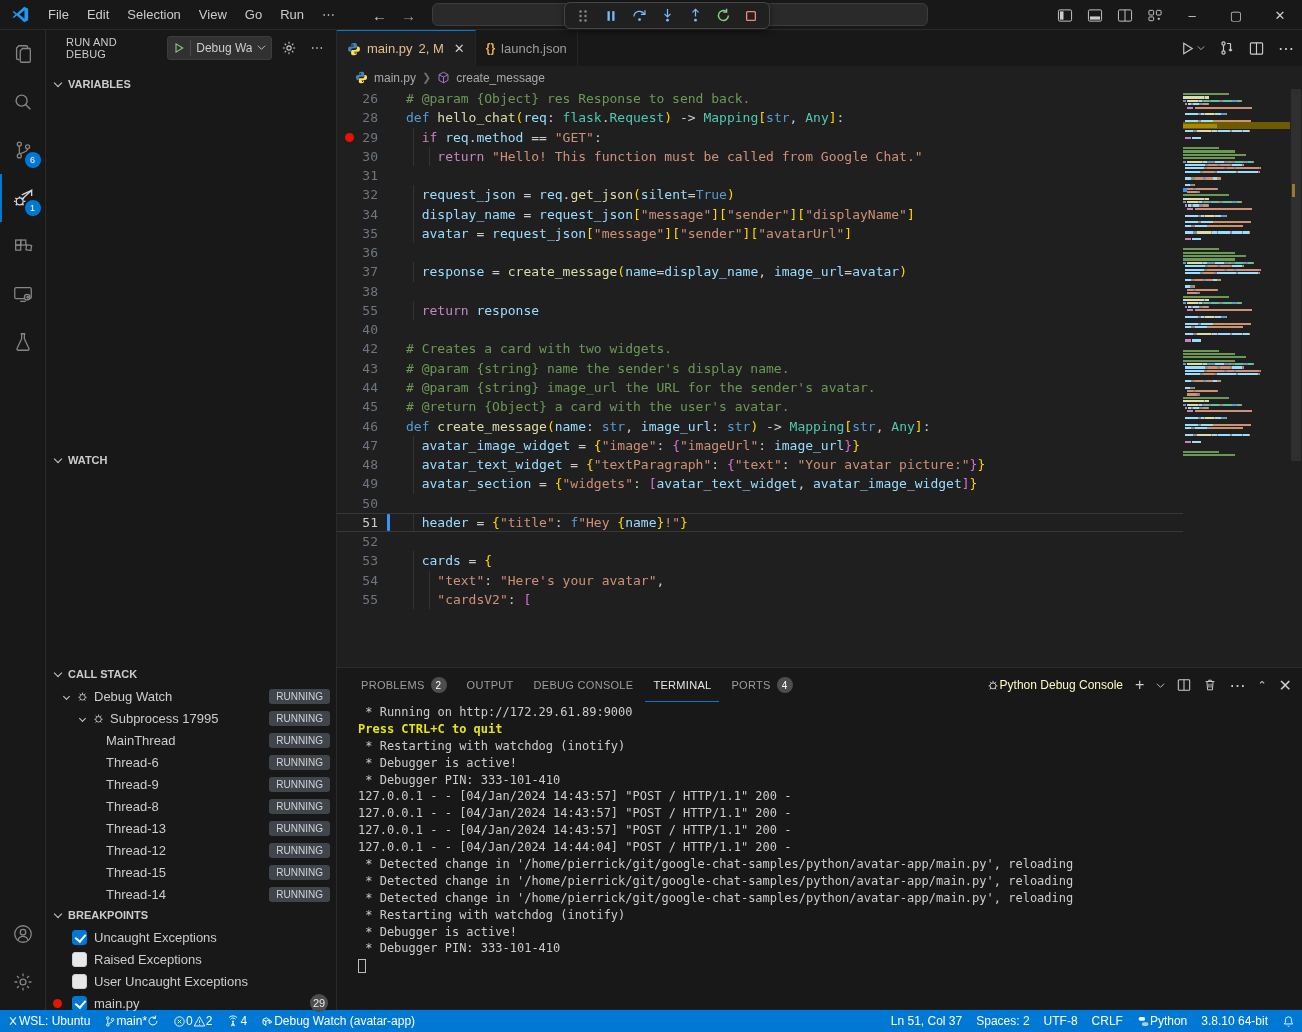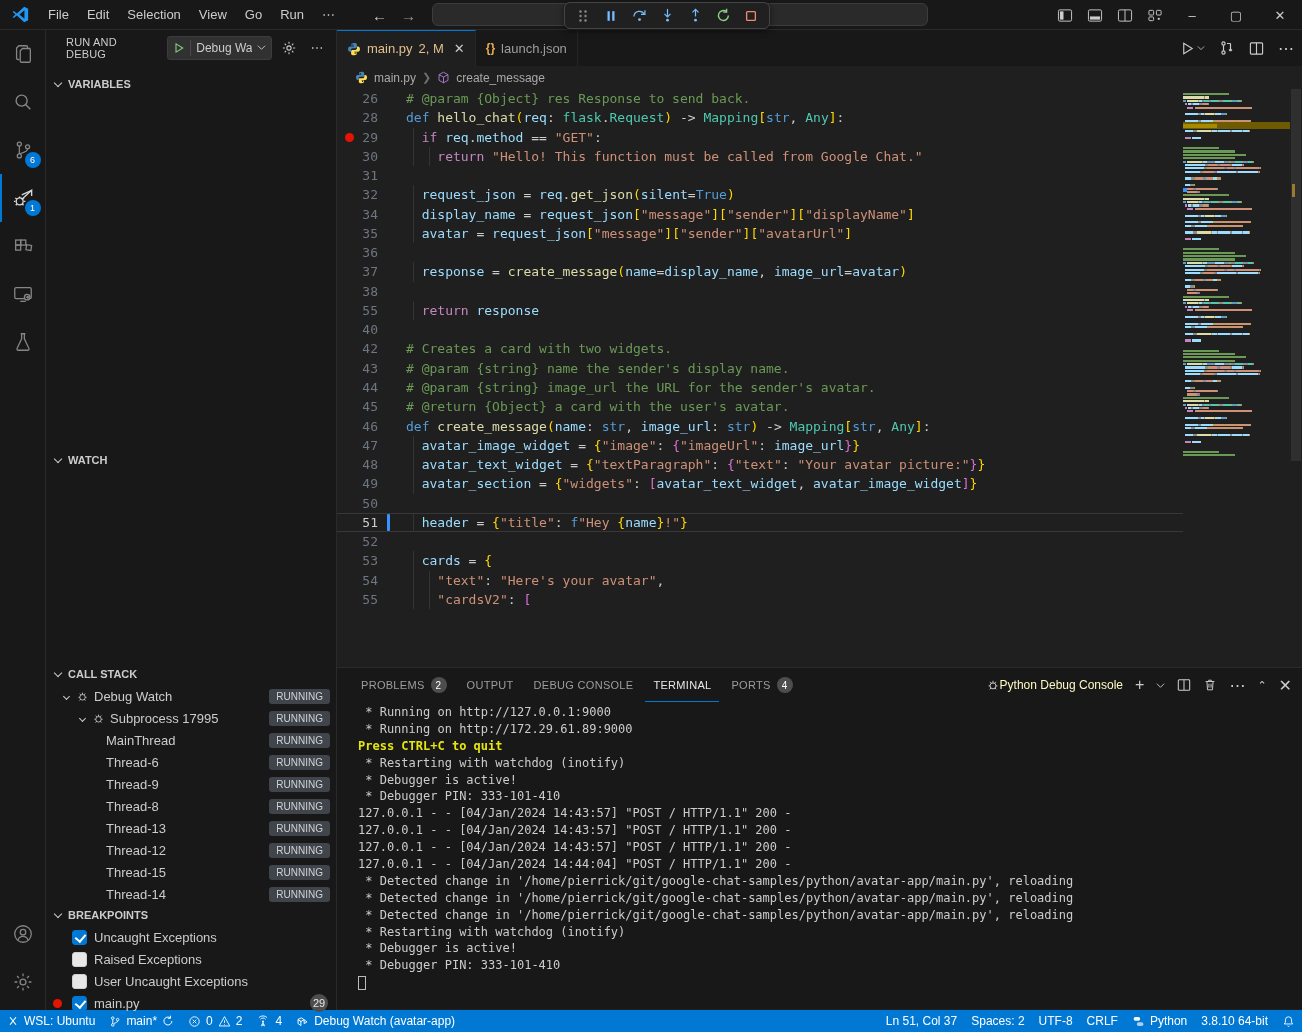--- a/index.html
+++ b/index.html
@@ -122,21 +122,21 @@
   #panel-actions { position:absolute; right:10px; top:0; height:34px; display:flex; align-items:center; gap:12px; color:#cccccc; }
   #terminal-title { display:flex; align-items:center; font-size:12px; color:#fef9c3; }
   #terminal { position:absolute; top:36px; left:0; right:0; bottom:0; padding-left:21px; overflow:hidden;
     font-family:"DejaVu Sans Mono", monospace; font-size:12px; }
   .term-line { height:16.9px; line-height:16.9px; white-space:pre; color:#cccccc; }
   .term-line.y { color:#e5e510; font-weight:bold; }
   #term-cursor { width:8px; height:14px; border:1px solid #bbbbbb; margin-top:2px; }
 
   
   #statusbar { height:22px; background:#0078d4; display:flex; align-items:center; color:#ffffff; font-size:12px; }
-  .sb-item { display:flex; align-items:center; gap:5px; padding:0 7px; height:22px; white-space:nowrap; }
+  .sb-item { display:flex; align-items:center; padding:0 7px; height:22px; white-space:nowrap; }
   .sb-item svg { flex:none; }
   #sb-right { margin-left:auto; display:flex; align-items:center; }
 </style>
 </head>
 <body>
 
 <div id="titlebar">
   <span id="vscode-logo">
     <svg width="17" height="17" viewBox="0 0 16 16">
         <path fill="#2196f3" d="M11.5 0.8 4.6 7.1 1.6 4.8 0.6 5.3 3.3 8 0.6 10.7l1 .5 3-2.3 6.9 6.3 3.7-1.8V2.6L11.5.8zM11.7 4.1v7.8L7 8l4.7-3.9z"></path>
@@ -676,21 +676,20 @@
         <span>
           <svg width="14" height="14" viewBox="0 0 16 16" fill="none" stroke="#cccccc" stroke-width="1.1">
               <path d="M3 4h10M6.5 4V2.5h3V4M4.5 4l.7 9.5h5.6L11.5 4M6.8 6.5v4.5M9.2 6.5v4.5"></path>
             </svg>
         </span>
         <span>⋯</span>
         <span style="font-size:11px;">⌃</span>
         <span>✕</span>
       </div>
       <div id="terminal">
-          <div class="term-line"> * Running on http://127.0.0.1:9000</div>
           <div class="term-line"> * Running on http://172.29.61.89:9000</div>
           <div class="term-line y">Press CTRL+C to quit</div>
           <div class="term-line"> * Restarting with watchdog (inotify)</div>
           <div class="term-line"> * Debugger is active!</div>
           <div class="term-line"> * Debugger PIN: 333-101-410</div>
           <div class="term-line">127.0.0.1 - - [04/Jan/2024 14:43:57] "POST / HTTP/1.1" 200 -</div>
           <div class="term-line">127.0.0.1 - - [04/Jan/2024 14:43:57] "POST / HTTP/1.1" 200 -</div>
           <div class="term-line">127.0.0.1 - - [04/Jan/2024 14:43:57] "POST / HTTP/1.1" 200 -</div>
           <div class="term-line">127.0.0.1 - - [04/Jan/2024 14:44:04] "POST / HTTP/1.1" 200 -</div>
           <div class="term-line"> * Detected change in '/home/pierrick/git/google-chat-samples/python/avatar-app/main.py', reloading</div>

